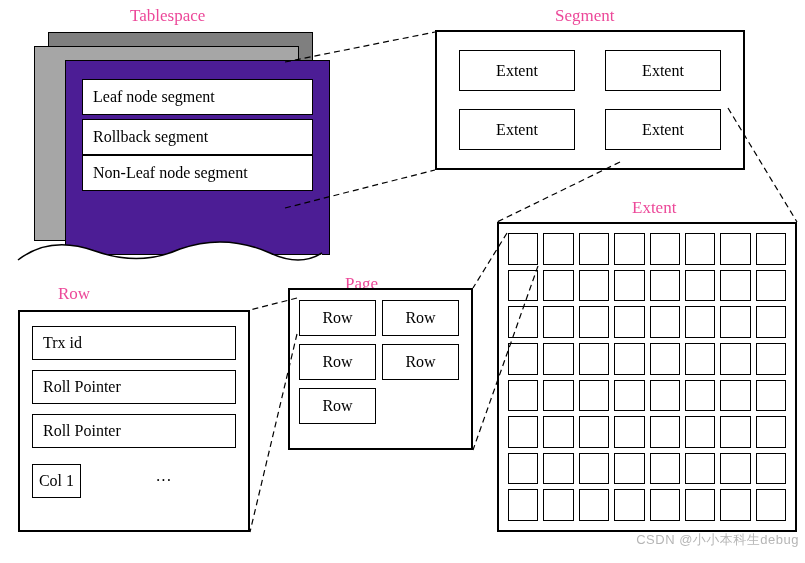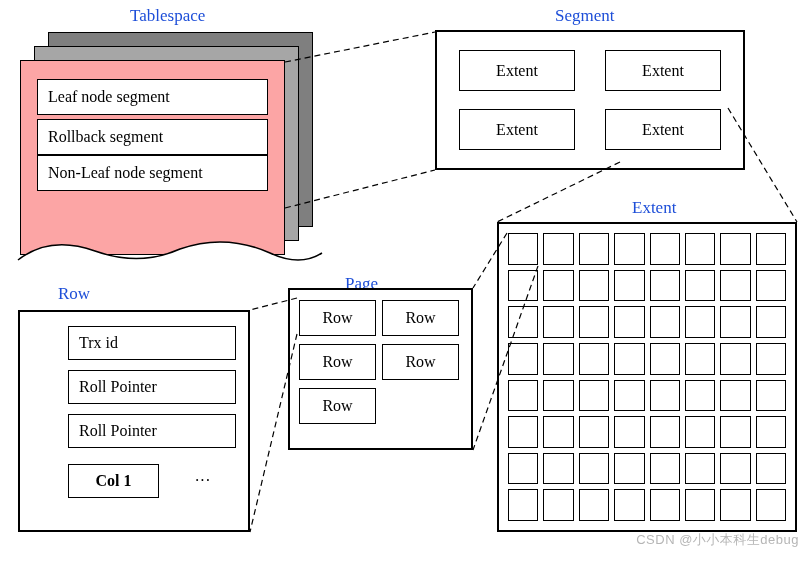--- a/index.html
+++ b/index.html
@@ -7,21 +7,21 @@
     margin: 0;
     font-family: "Times New Roman", serif;
     background: #fff;
     width: 805px;
     height: 563px;
     position: relative;
     overflow: hidden;
   }
   .label {
     font-size: 17px;
-    color: #1d4ed8;
+    color: #ec4899;
     position: absolute;
   }
   .box {
     border: 2px solid #000;
     background: #fff;
     position: absolute;
   }
   .inner-box {
     border: 1.5px solid #000;
     background: #fff;
@@ -35,21 +35,21 @@
     padding-left: 0;
   }
 
   
   .ts-page {
     position: absolute;
     border: 1.5px solid #000;
   }
   .ts-back2 { background: #7f7f7f; }
   .ts-back1 { background: #a6a6a6; }
-  .ts-front { background: #fca5a5; }
+  .ts-front { background: #4c1d95; margin-left: 45px; }
 
   
   .segment-grid {
     display: grid;
     grid-template-columns: 1fr 1fr;
     grid-template-rows: 1fr 1fr;
     gap: 18px 30px;
     padding: 18px 22px;
     width: 100%;
     height: 100%;
@@ -103,25 +103,24 @@
   .row-inner .inner-box {
     height: 34px;
   }
   .row-cols {
     display: flex;
     align-items: center;
     gap: 10px;
     margin-top: 6px;
   }
   .row-cols .inner-box {
-    width: 91px;
+    width: 49px;
     height: 34px;
     justify-content: center;
     padding-left: 0;
-    font-weight: bold;
   }
   .dots {
     flex: 1;
     text-align: center;
     font-size: 16px;
   }
 
   
   svg.connectors {
     position: absolute;
@@ -249,21 +248,21 @@
       <div class="inner-box">Row</div>
       <div class="inner-box">Row</div>
     </div>
     <div class="page-row">
       <div class="inner-box">Row</div>
     </div>
   </div>
 </div>
 
 <div class="label" style="left:58px; top:284px;">Row</div>
-<div class="box" style="left:18px; top:310px; width:232px; height:222px;padding-left:36px;">
+<div class="box" style="left:18px; top:310px; width:232px; height:222px;">
   <div class="row-inner">
     <div class="inner-box">Trx id</div>
     <div class="inner-box">Roll Pointer</div>
     <div class="inner-box">Roll Pointer</div>
     <div class="row-cols">
       <div class="inner-box">Col 1</div>
       <div class="dots">···</div>
     </div>
   </div>
 </div>

